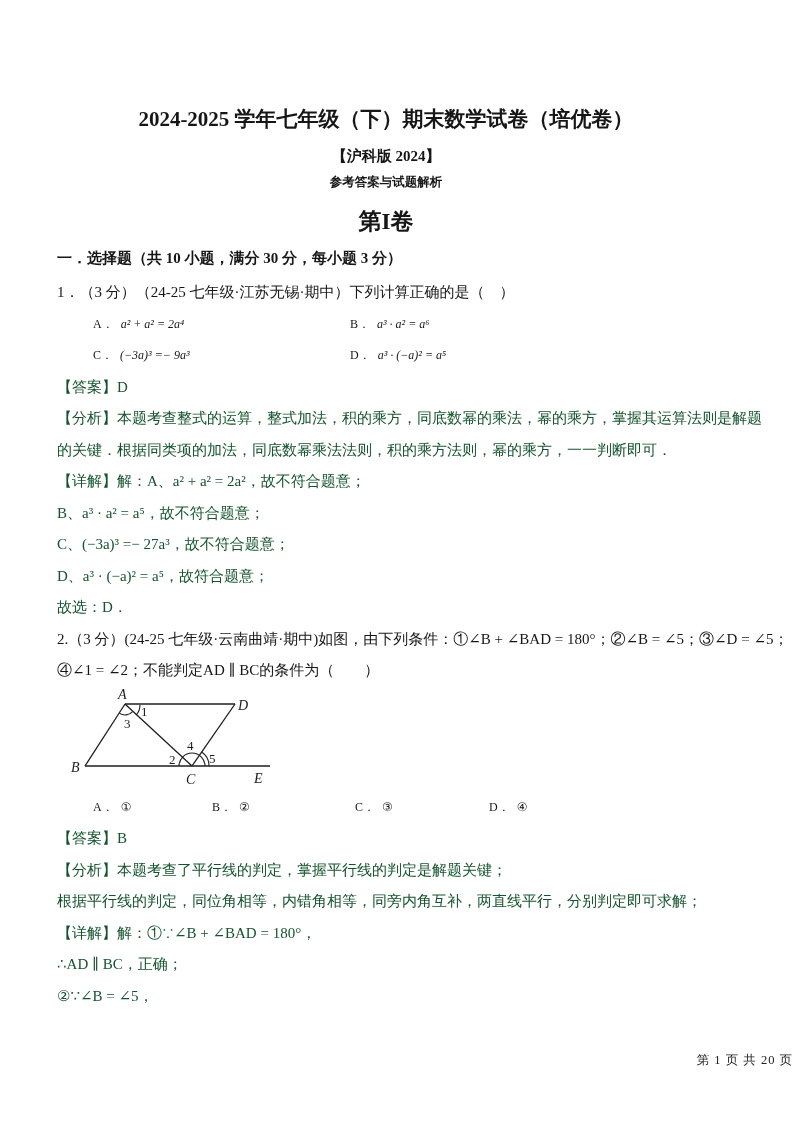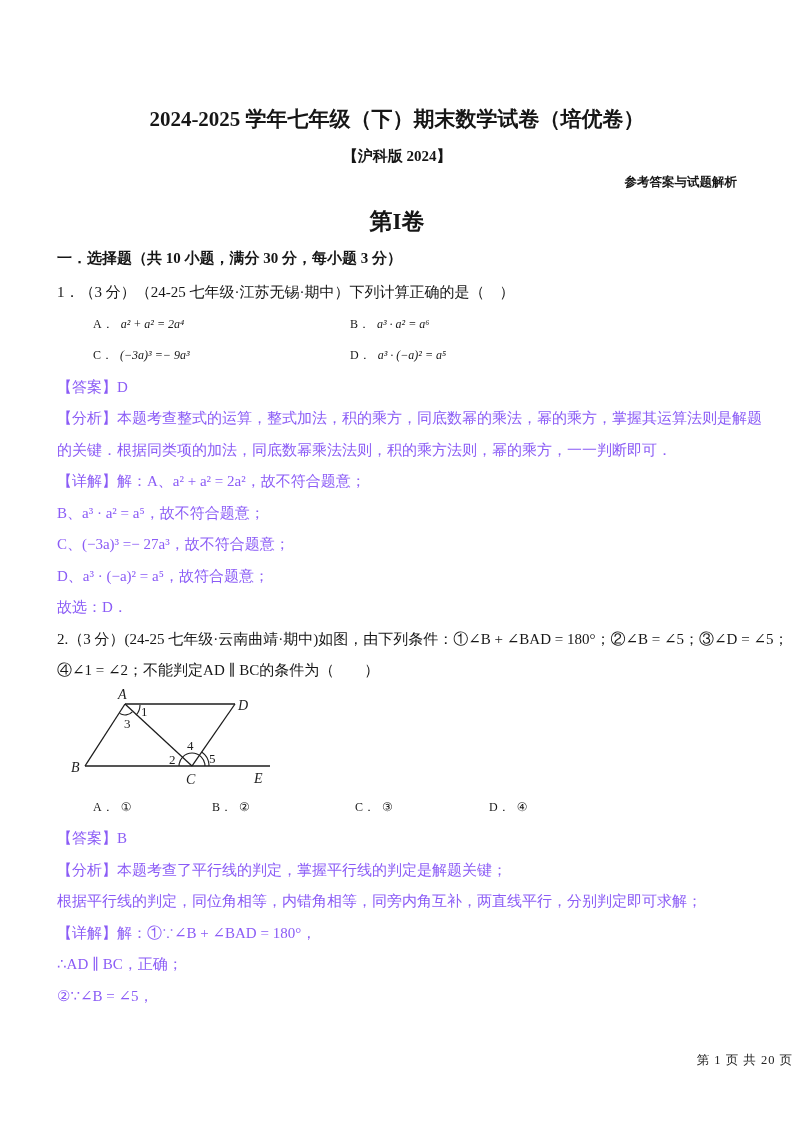--- a/index.html
+++ b/index.html
@@ -4,29 +4,29 @@
 <style>
   html,body{margin:0;padding:0;background:#ffffff;}
   .page{
     position:relative;
     width:793px;height:1122px;
     background:#ffffff;
     font-family:"Liberation Serif","DejaVu Serif",serif;
     color:#161616;
     overflow:hidden;
   }
-  .content{padding:104px 56px 0 57px;}
+  .content{padding:104px 78px 0 57px;}
   .doc-title{text-align:center;font-weight:bold;font-size:21px;line-height:30px;}
   .edition{text-align:center;font-weight:bold;font-size:15px;line-height:20px;margin-top:12px;}
-  .subtitle{text-align:right;font-weight:bold;font-size:12.5px;line-height:16px;margin-top:8px;}
+  .subtitle{text-align:center;font-weight:bold;font-size:12.5px;line-height:16px;margin-top:8px;}
   .part-heading{text-align:center;font-weight:bold;font-size:23px;line-height:32px;margin-top:16px;}
   .section-heading{font-weight:bold;font-size:15px;line-height:20px;margin-top:10px;}
   .bl{font-size:15px;line-height:31.5px;white-space:nowrap;}
   .first-stem{margin-top:9px;}
-  .red{color:#8b5cf6;}
+  .red{color:#14532d;}
   .opts{display:grid;padding-left:36px;line-height:31.5px;font-size:12px;}
   .opts.two{grid-template-columns:257px auto;}
   .opts.four{grid-template-columns:119px 143px 134px auto;}
   .opt-label{font-style:normal;margin-right:7px;}
   .opt-math{font-style:italic;}
   .fig{height:105px;}
   .fig svg{display:block;}
   .fig line{stroke:#1c1c1c;stroke-width:1.3;}
   .fig path{stroke:#1c1c1c;stroke-width:1.1;fill:none;}
   .fig .vlabel{font-family:"Liberation Serif","DejaVu Serif",serif;font-style:italic;font-size:14px;fill:#1c1c1c;}

